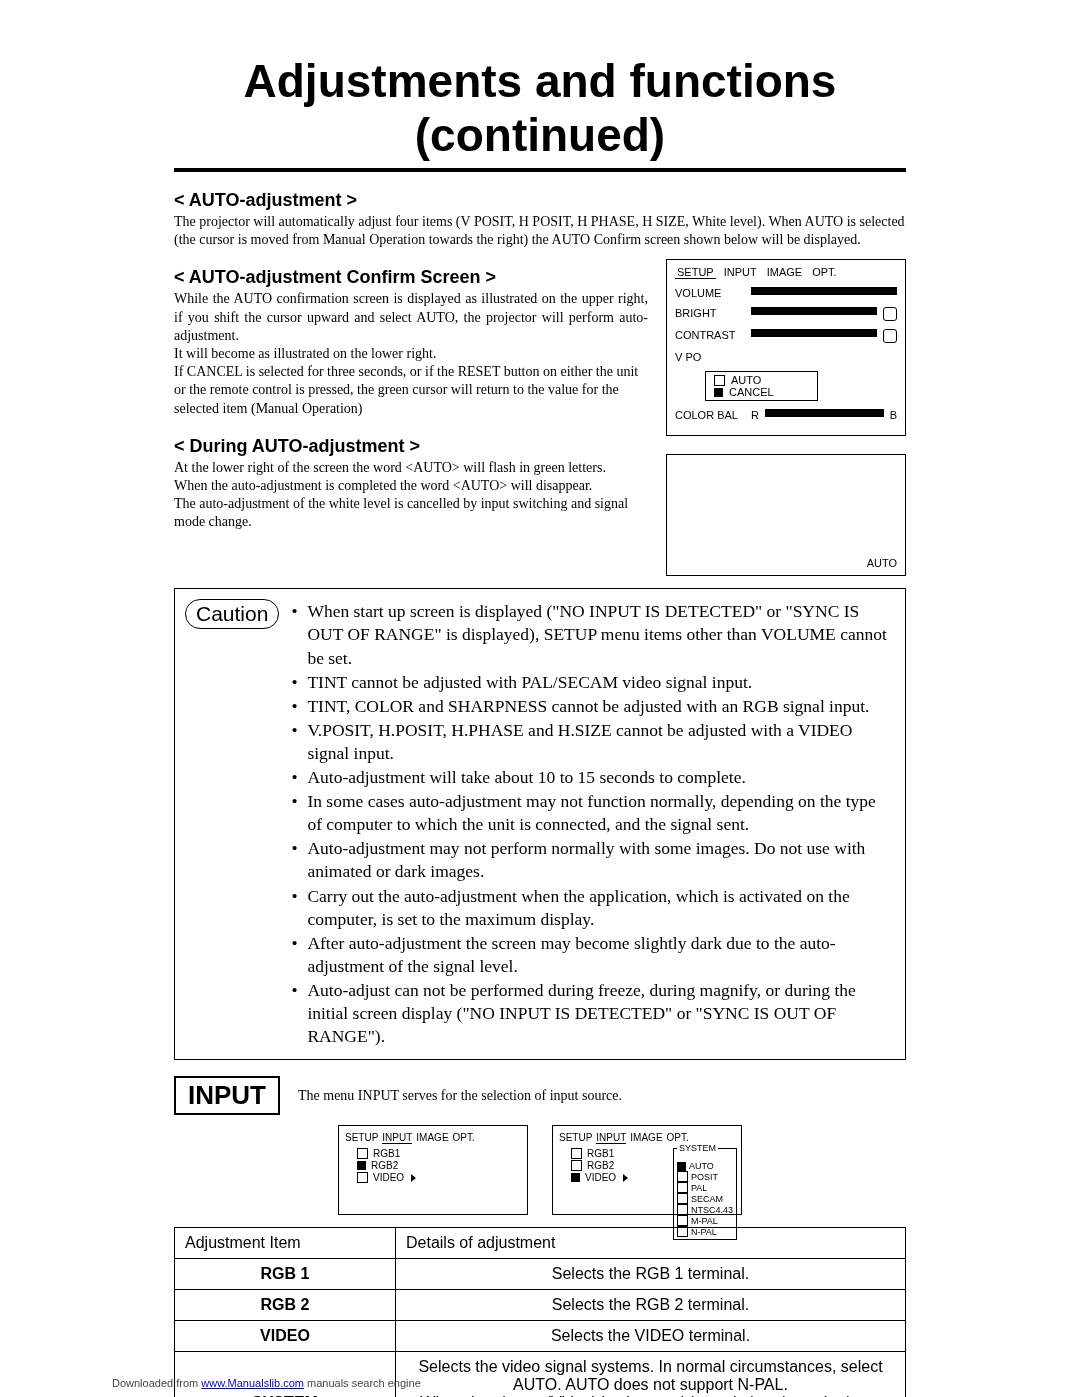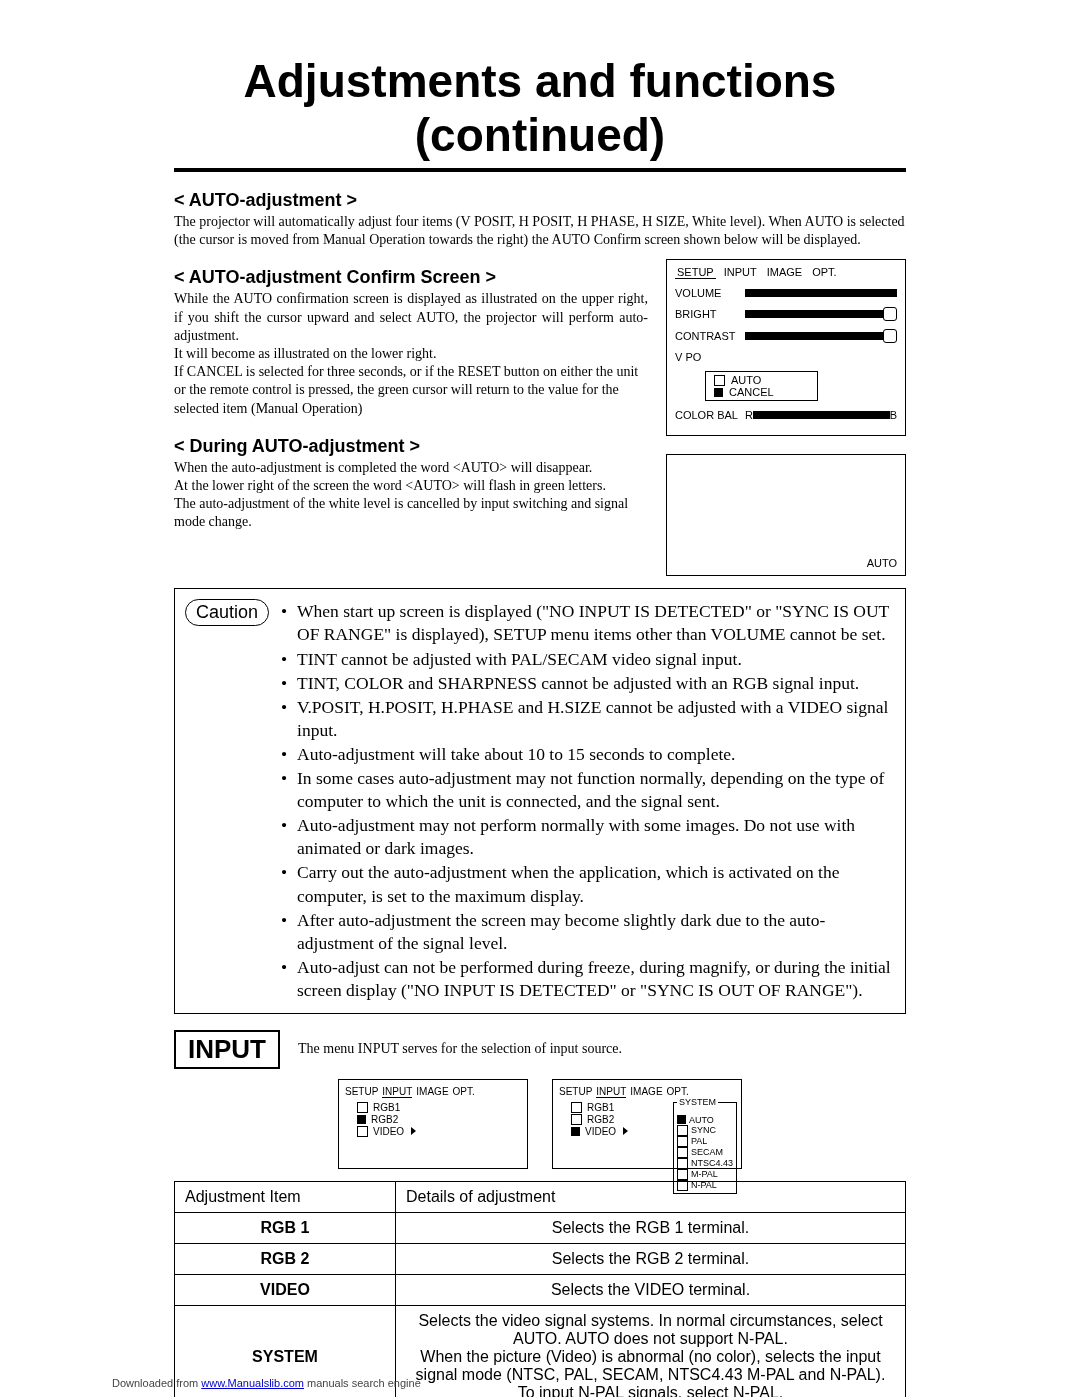--- a/index.html
+++ b/index.html
@@ -7,32 +7,32 @@
   .h1{font-family:Arial,Helvetica,sans-serif;font-weight:700;font-size:46px;text-align:center;border-bottom:4px solid #000;padding-bottom:6px;margin:6px 0 18px}
   .sec-h{font-family:Arial,Helvetica,sans-serif;font-weight:700;font-size:18px;margin:8px 0 2px}
   .body{font-size:14px;line-height:1.3}
   .row{display:flex;gap:18px;margin-top:10px}
   .col-text{flex:1}
   .col-figs{width:240px}
   .osd-box{border:1px solid #000;padding:6px 8px;font-family:Arial,Helvetica,sans-serif;font-size:11px;margin-bottom:18px;background:#fff}
   .osd-tabs{display:flex;gap:6px;margin-bottom:4px}
   .osd-tabs span{padding:0 2px}
   .osd-tabs .on{border-bottom:1px solid #000}
-  .osd-row{display:flex;align-items:center;margin:8px 0}
+  .osd-row{display:flex;align-items:flex-start;gap:6px;margin:8px 0}
   .osd-label{width:70px}
   .bar{flex:1;height:8px;background:#000}
   .round-icon{width:12px;height:12px;border:1px solid #000;border-radius:3px;display:inline-block}
   .popup{margin:2px 0 2px 30px;border:1px solid #000;padding:2px 8px;width:95px}
   .popup div{display:flex;align-items:center;gap:6px;font-size:11px}
   .sq{width:9px;height:9px;border:1px solid #000;display:inline-block}
   .sqf{width:9px;height:9px;background:#000;display:inline-block}
   .blank-box{border:1px solid #000;height:120px;position:relative}
   .blank-box .auto{position:absolute;right:8px;bottom:6px;font-family:Arial,Helvetica,sans-serif;font-size:11px}
   .caution-wrap{border:1px solid #000;margin-top:12px;padding:10px 12px 10px 10px;display:flex;gap:12px}
-  .caution-badge{border:1.5px solid #000;border-radius:999px;padding:2px 10px;font-family:Arial,Helvetica,sans-serif;font-size:18px;align-self:flex-start;white-space:nowrap}
+  .caution-badge{border:1.5px solid #000;border-radius:999px;padding:2px 10px;font-family:Arial,Helvetica,sans-serif;font-size:21px;align-self:flex-start;white-space:nowrap}
   .caution-list{font-size:17.5px;line-height:1.32}
   .caution-list .item{display:flex;gap:4px;margin:1px 0}
   .caution-list .b{flex:0 0 12px}
   .input-row{display:flex;align-items:center;gap:18px;margin-top:16px}
   .input-badge{border:2px solid #000;padding:2px 12px;font-family:Arial,Helvetica,sans-serif;font-weight:700;font-size:26px}
   .mini-osds{display:flex;gap:24px;justify-content:center;margin:10px 0 12px}
   .mini{border:1px solid #000;width:190px;padding:6px;font-family:Arial,Helvetica,sans-serif;font-size:10px;position:relative;height:90px;box-sizing:border-box}
   .mini .tabs{display:flex;gap:4px;margin-bottom:4px}
   .mini .tabs .on{border-bottom:1px solid #000}
   .mini .item{display:flex;align-items:center;gap:5px;margin:1px 16px;margin-left:12px}
@@ -58,22 +58,22 @@
   <div class="body">The projector will automatically adjust four items (V POSIT, H POSIT, H PHASE, H SIZE, White level). When AUTO is selected (the cursor is moved from Manual Operation towards the right) the AUTO Confirm screen shown below will be displayed.</div>
 
   <div class="row">
     <div class="col-text">
       <div class="sec-h">&lt; AUTO-adjustment  Confirm Screen &gt;</div>
       <div class="body" style="text-align:justify">While the AUTO confirmation screen is displayed as illustrated on the upper right, if you shift the cursor upward and select AUTO, the projector will perform auto-adjustment.</div>
       <div class="body">It will become as illustrated on the lower right.</div>
       <div class="body">If CANCEL is selected for three seconds, or if the RESET button on either the unit or the remote control is pressed, the green cursor will return to the value for the selected item (Manual Operation)</div>
 
       <div class="sec-h" style="margin-top:18px">&lt; During AUTO-adjustment &gt;</div>
+      <div class="body">At the lower right of the screen the word &lt;AUTO&gt; will flash in green letters.</div>
       <div class="body">When the auto-adjustment is completed the word &lt;AUTO&gt; will disappear.</div>
-      <div class="body">At the lower right of the screen the word &lt;AUTO&gt; will flash in green letters.</div>
       <div class="body">The auto-adjustment of the white level is cancelled by input switching and signal mode change.</div>
     </div>
 
     <div class="col-figs">
       <div class="osd-box">
         <div class="osd-tabs">
           <span class="on">SETUP</span>
           <span>INPUT</span>
           <span>IMAGE</span>
           <span>OPT.</span>
@@ -213,21 +213,21 @@
           <span class="tri"></span>
         </div>
       <div class="sysbox">
         <span class="t">SYSTEM</span>
         <div>
             <span class="sqf"></span>
             <span>AUTO</span>
           </div>
         <div>
             <span class="sq"></span>
-            <span>SYNC</span>
+            <span>POSIT</span>
           </div>
         <div>
             <span class="sq"></span>
             <span>PAL</span>
           </div>
         <div>
             <span class="sq"></span>
             <span>SECAM</span>
           </div>
         <div>

